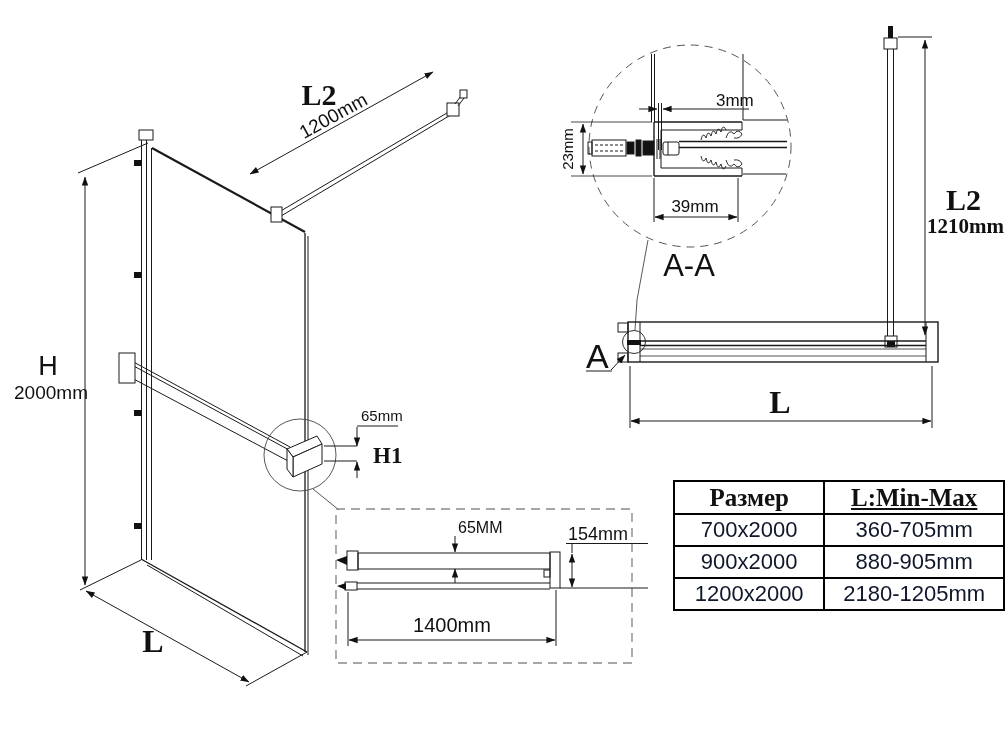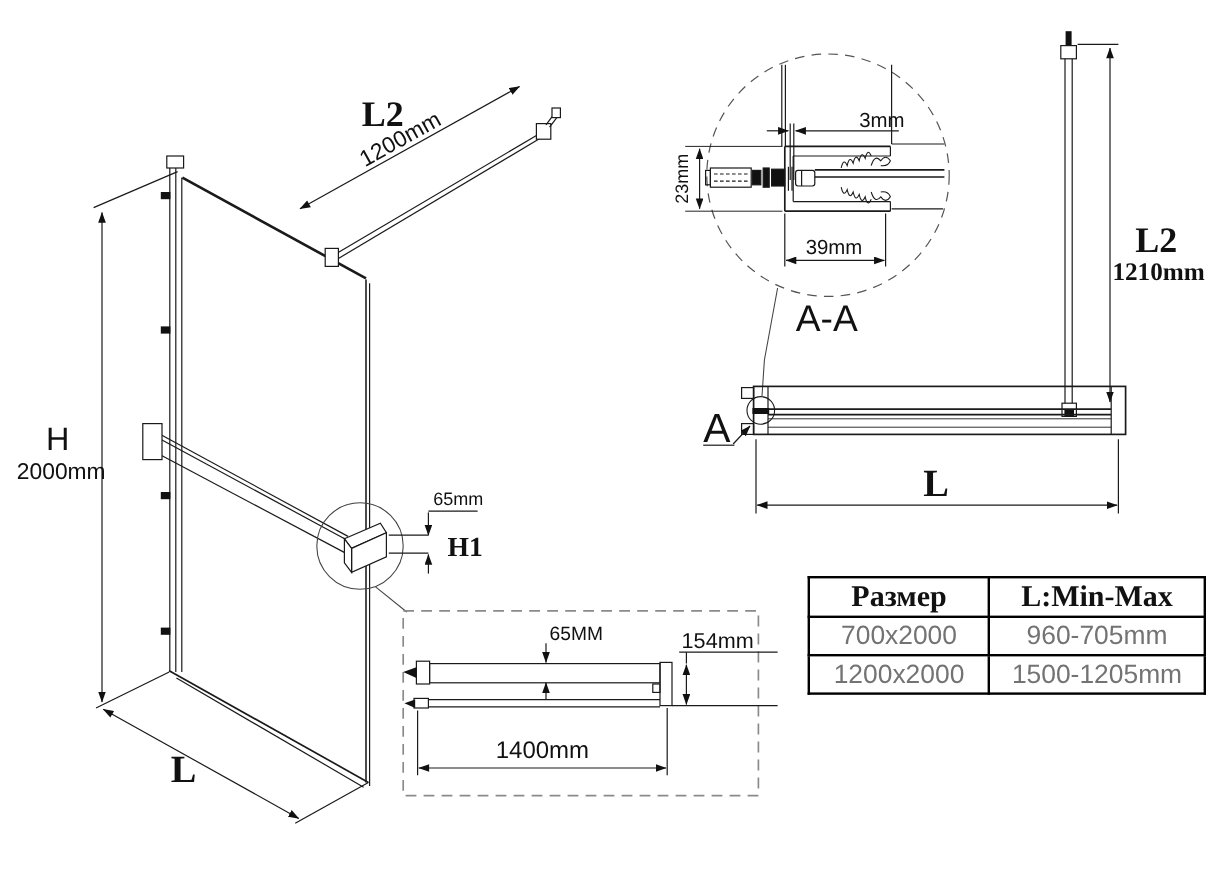--- a/index.html
+++ b/index.html
@@ -5,22 +5,22 @@
   html,body{margin:0;padding:0;background:#fff;}
   #stage{position:relative;width:1005px;height:734px;background:#fff;overflow:hidden;
          font-family:"Liberation Sans",sans-serif;}
   #drawing{position:absolute;left:0;top:0;}
   svg text{fill:#111;}
   .dim{font-family:"Liberation Sans",sans-serif;}
   .big{font-family:"Liberation Serif",serif;font-weight:bold;}
   .size-table{position:absolute;left:673px;top:480px;border-collapse:collapse;background:#fff;}
   .size-table th,.size-table td{border:2px solid #000;text-align:center;padding:0 16px;}
   .size-table th{font-family:"Liberation Serif",serif;font-weight:bold;font-size:25px;height:31px;color:#111;}
-  .size-table td{font-family:"Liberation Sans",sans-serif;font-size:22px;height:30px;color:#737373;}
-  .c1{width:121px;} .c2{width:183px;}
+  .size-table td{font-family:"Liberation Sans",sans-serif;font-size:22px;height:30px;color:#0f172a;}
+  .c1{width:121px;} .c2{width:183px;text-decoration:underline;}
 </style>
 </head>
 <body>
 
 <div id="stage">
 
 <svg id="drawing" width="1005" height="734" viewBox="0 0 1005 734">
   <defs>
     <marker id="arrE" markerWidth="10" markerHeight="8" refX="8.6" refY="3.2" orient="auto" markerUnits="userSpaceOnUse">
       <path d="M0,0 L9,3.2 L0,6.4 z" fill="#111"></path>
@@ -266,22 +266,26 @@
 <table class="size-table">
   <thead>
     <tr>
       <th class="c1">Размер</th>
       <th class="c2">L:Min-Max</th>
     </tr>
   </thead>
   <tbody>
     <tr>
       <td>700x2000</td>
-      <td>960-705mm</td>
+      <td>360-705mm</td>
+    </tr>
+    <tr>
+      <td>900x2000</td>
+      <td>880-905mm</td>
     </tr>
     <tr>
       <td>1200x2000</td>
-      <td>1500-1205mm</td>
+      <td>2180-1205mm</td>
     </tr>
   </tbody>
 </table>
 
 </div>
 
 </body></html>

